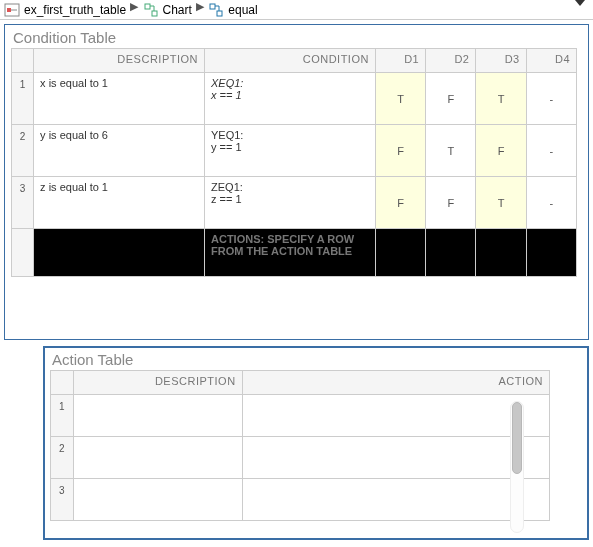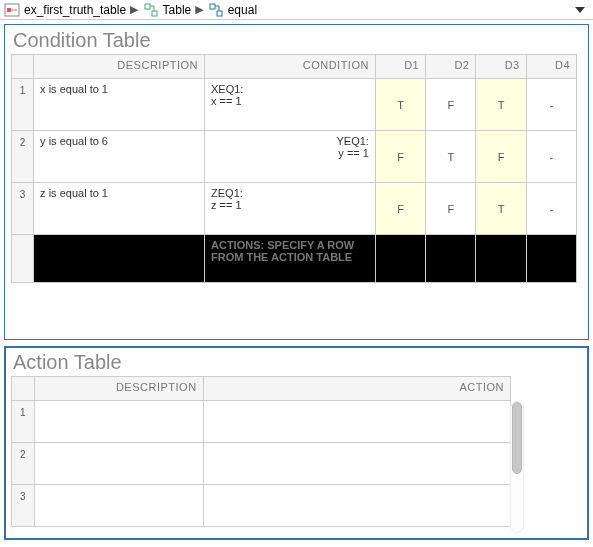--- a/index.html
+++ b/index.html
@@ -7,21 +7,20 @@
     margin: 0;
     font-family: Arial, Helvetica, sans-serif;
     font-size: 12px;
     background: #fff;
     width: 593px;
     height: 547px;
     overflow: hidden;
   }
   .breadcrumb {
     display: flex;
-    align-items: center;
     height: 20px;
     padding: 0 4px;
     border-bottom: 1px solid #ccc;
     background: #fff;
     gap: 4px;
   }
   .breadcrumb .seg {
     display: flex;
     align-items: center;
     gap: 4px;
@@ -50,23 +49,24 @@
     padding: 4px;
     height: 527px;
   }
   .panel {
     border: 1px solid #3a6ea5;
     background: #fff;
     position: relative;
   }
   .panel.active {
     box-shadow: 0 0 0 1px #3a6ea5 inset;
+    margin-left: 39px;
   }
   .panel-title {
-    font-size: 20px;
+    font-size: 15px;
     color: #888;
     padding: 4px 8px 2px 8px;
   }
   table.grid {
     border-collapse: collapse;
     table-layout: fixed;
     margin: 0 6px 6px 6px;
   }
   table.grid th, table.grid td {
     border: 1px solid #ccc;
@@ -156,21 +156,21 @@
   </span>
   <span class="sep">▶</span>
   <span class="seg">
     <span class="bcicon">
       <svg width="16" height="16">
           <rect x="2" y="2" width="5" height="5" fill="none" stroke="#4a7"></rect>
           <rect x="9" y="9" width="5" height="5" fill="none" stroke="#4a7"></rect>
           <path d="M7 4 H11 V9" stroke="#4a7" fill="none"></path>
         </svg>
     </span>
-    <span>Table</span>
+    <span>Chart</span>
   </span>
   <span class="sep">▶</span>
   <span class="seg">
     <span class="bcicon">
       <svg width="16" height="16">
           <rect x="2" y="2" width="5" height="5" fill="none" stroke="#27a"></rect>
           <rect x="9" y="9" width="5" height="5" fill="none" stroke="#27a"></rect>
           <path d="M7 4 H11 V9" stroke="#27a" fill="none"></path>
         </svg>
     </span>
@@ -202,31 +202,31 @@
           <th>D1</th>
           <th>D2</th>
           <th>D3</th>
           <th>D4</th>
         </tr>
       </thead>
       <tbody id="cond-body">
           <tr>
             <td class="rownum">1</td>
             <td class="cell desc">x is equal to 1</td>
-            <td class="cell cond" style="white-space: pre-line;">XEQ1:
+            <td class="cell cond" style="white-space: pre-line; font-style: italic;">XEQ1:
 x == 1</td>
             <td class="dcell highlight">T</td>
             <td class="dcell">F</td>
             <td class="dcell highlight">T</td>
             <td class="dcell">-</td>
           </tr>
           <tr>
             <td class="rownum">2</td>
             <td class="cell desc">y is equal to 6</td>
-            <td class="cell cond" style="white-space: pre-line; text-align: right;">YEQ1:
+            <td class="cell cond" style="white-space: pre-line;">YEQ1:
 y == 1</td>
             <td class="dcell highlight">F</td>
             <td class="dcell">T</td>
             <td class="dcell highlight">F</td>
             <td class="dcell">-</td>
           </tr>
           <tr>
             <td class="rownum">3</td>
             <td class="cell desc">z is equal to 1</td>
             <td class="cell cond" style="white-space: pre-line;">ZEQ1:

